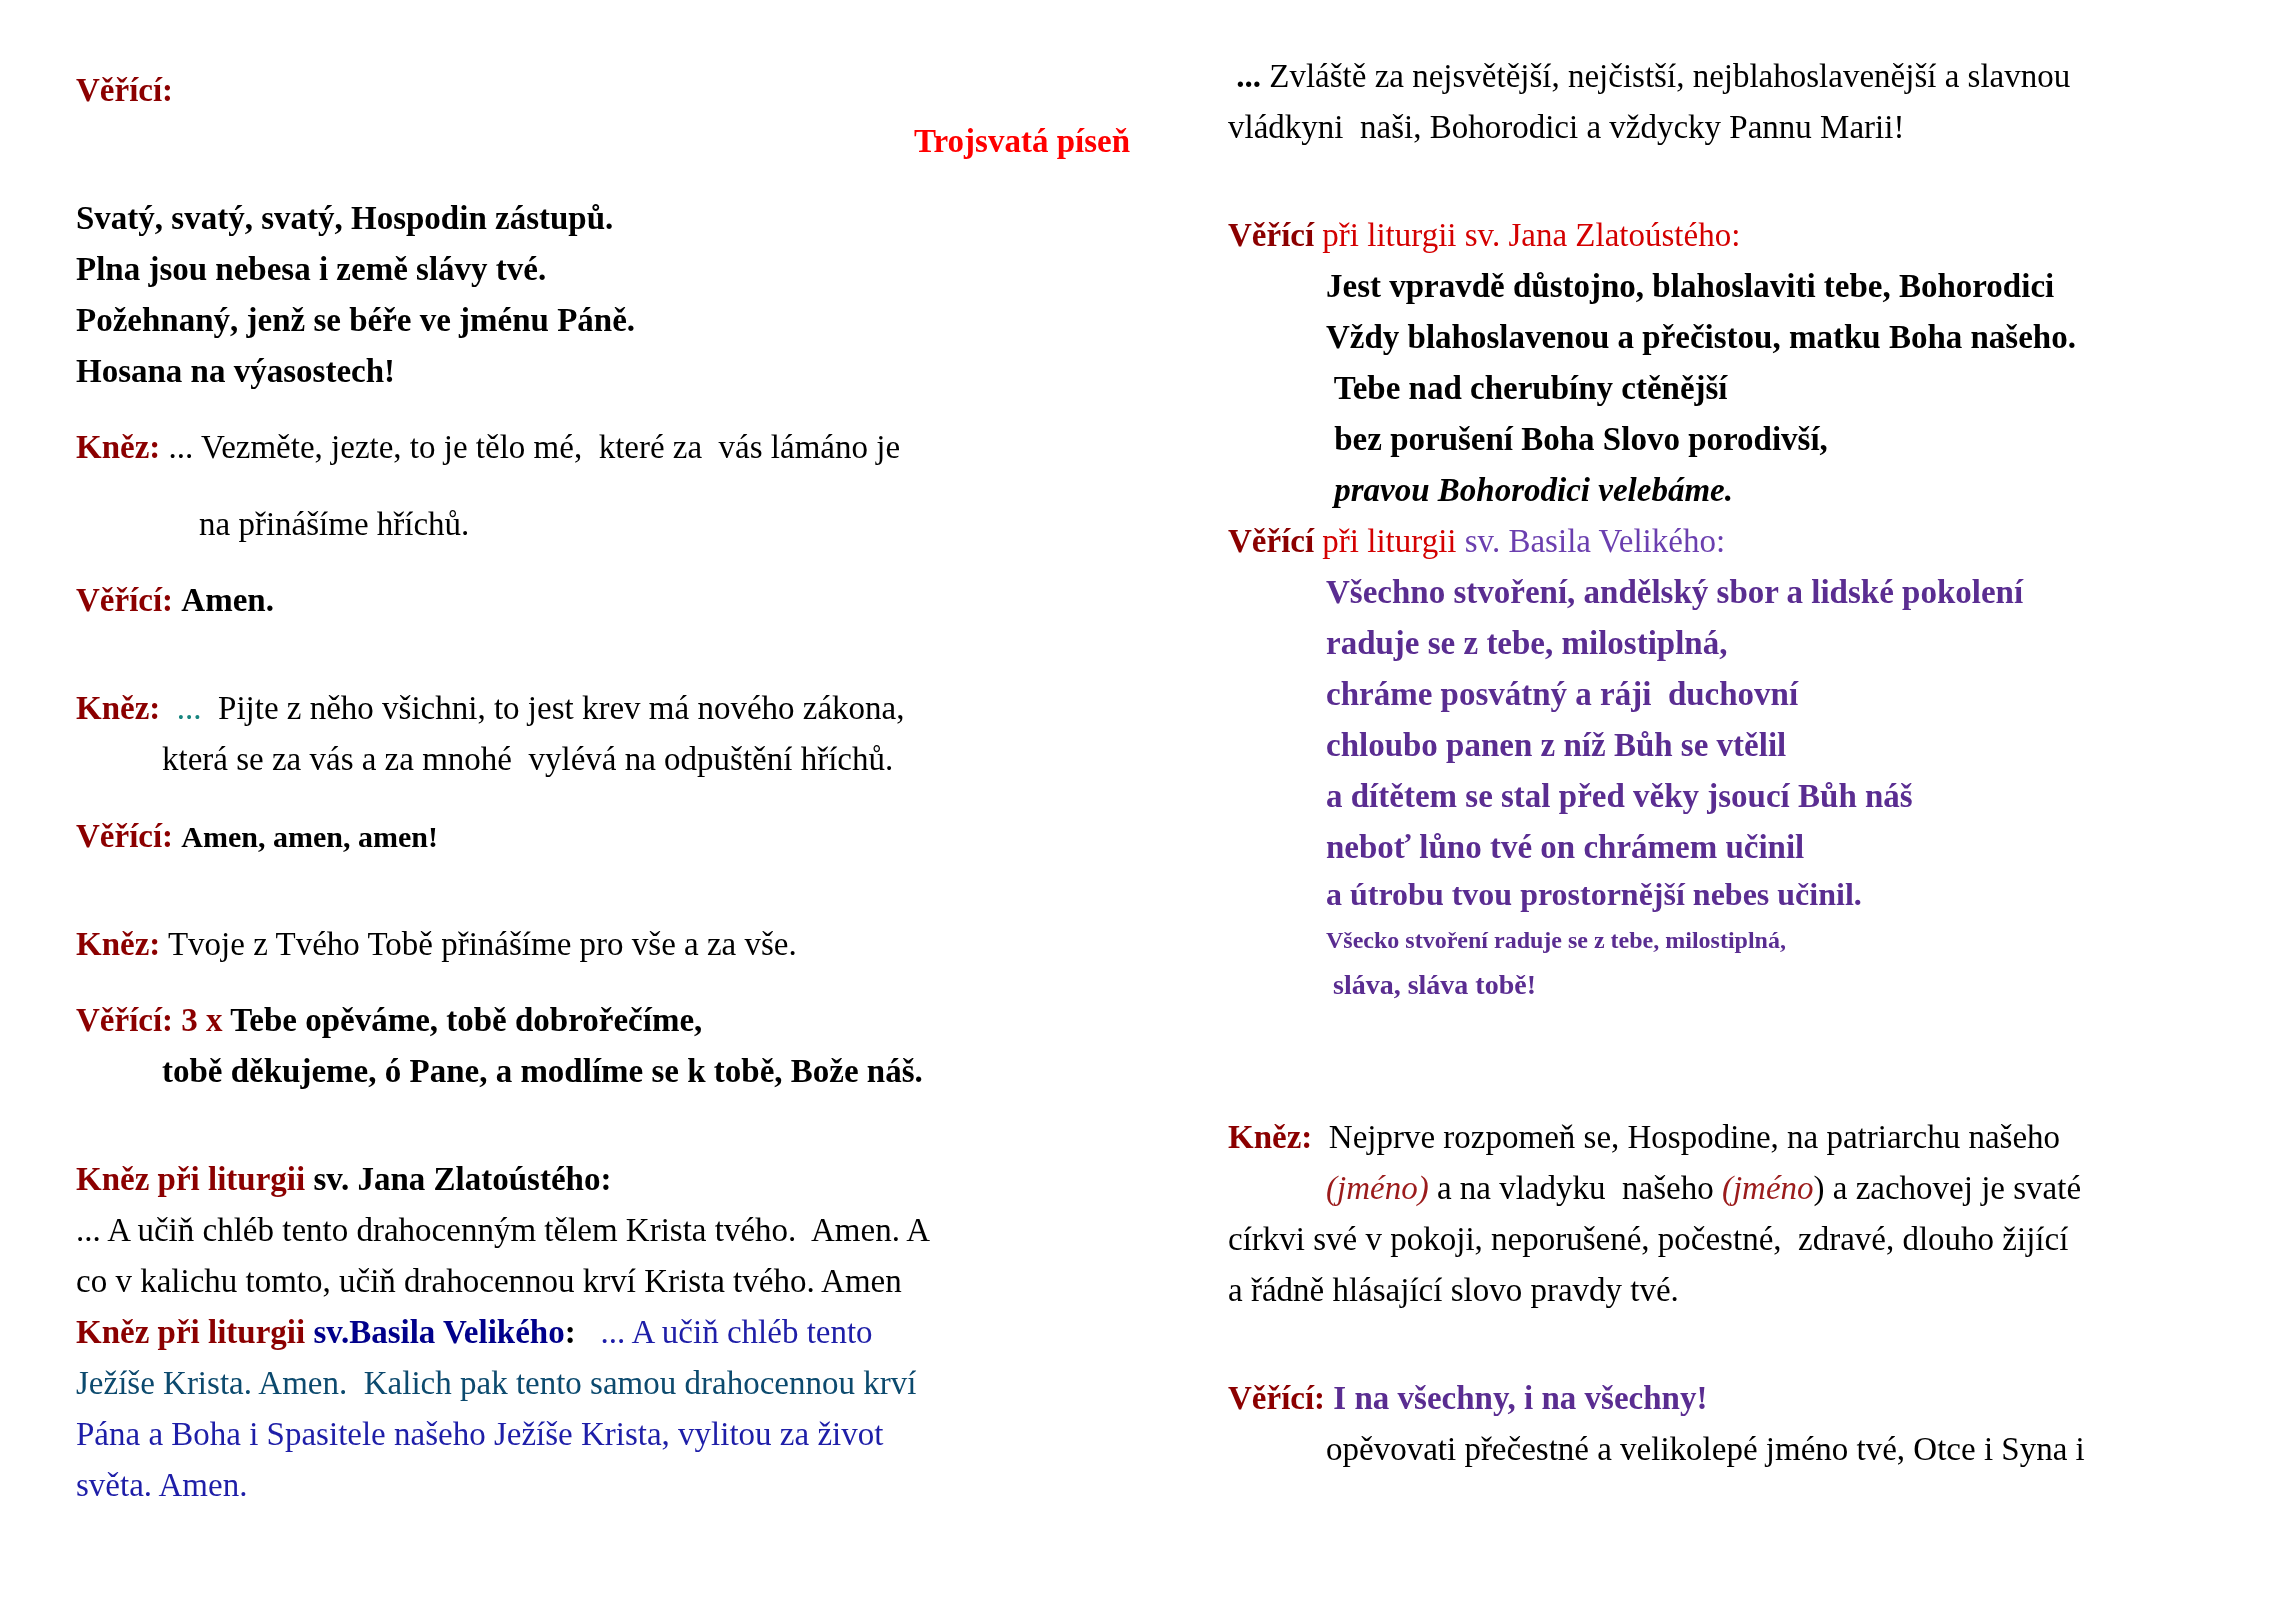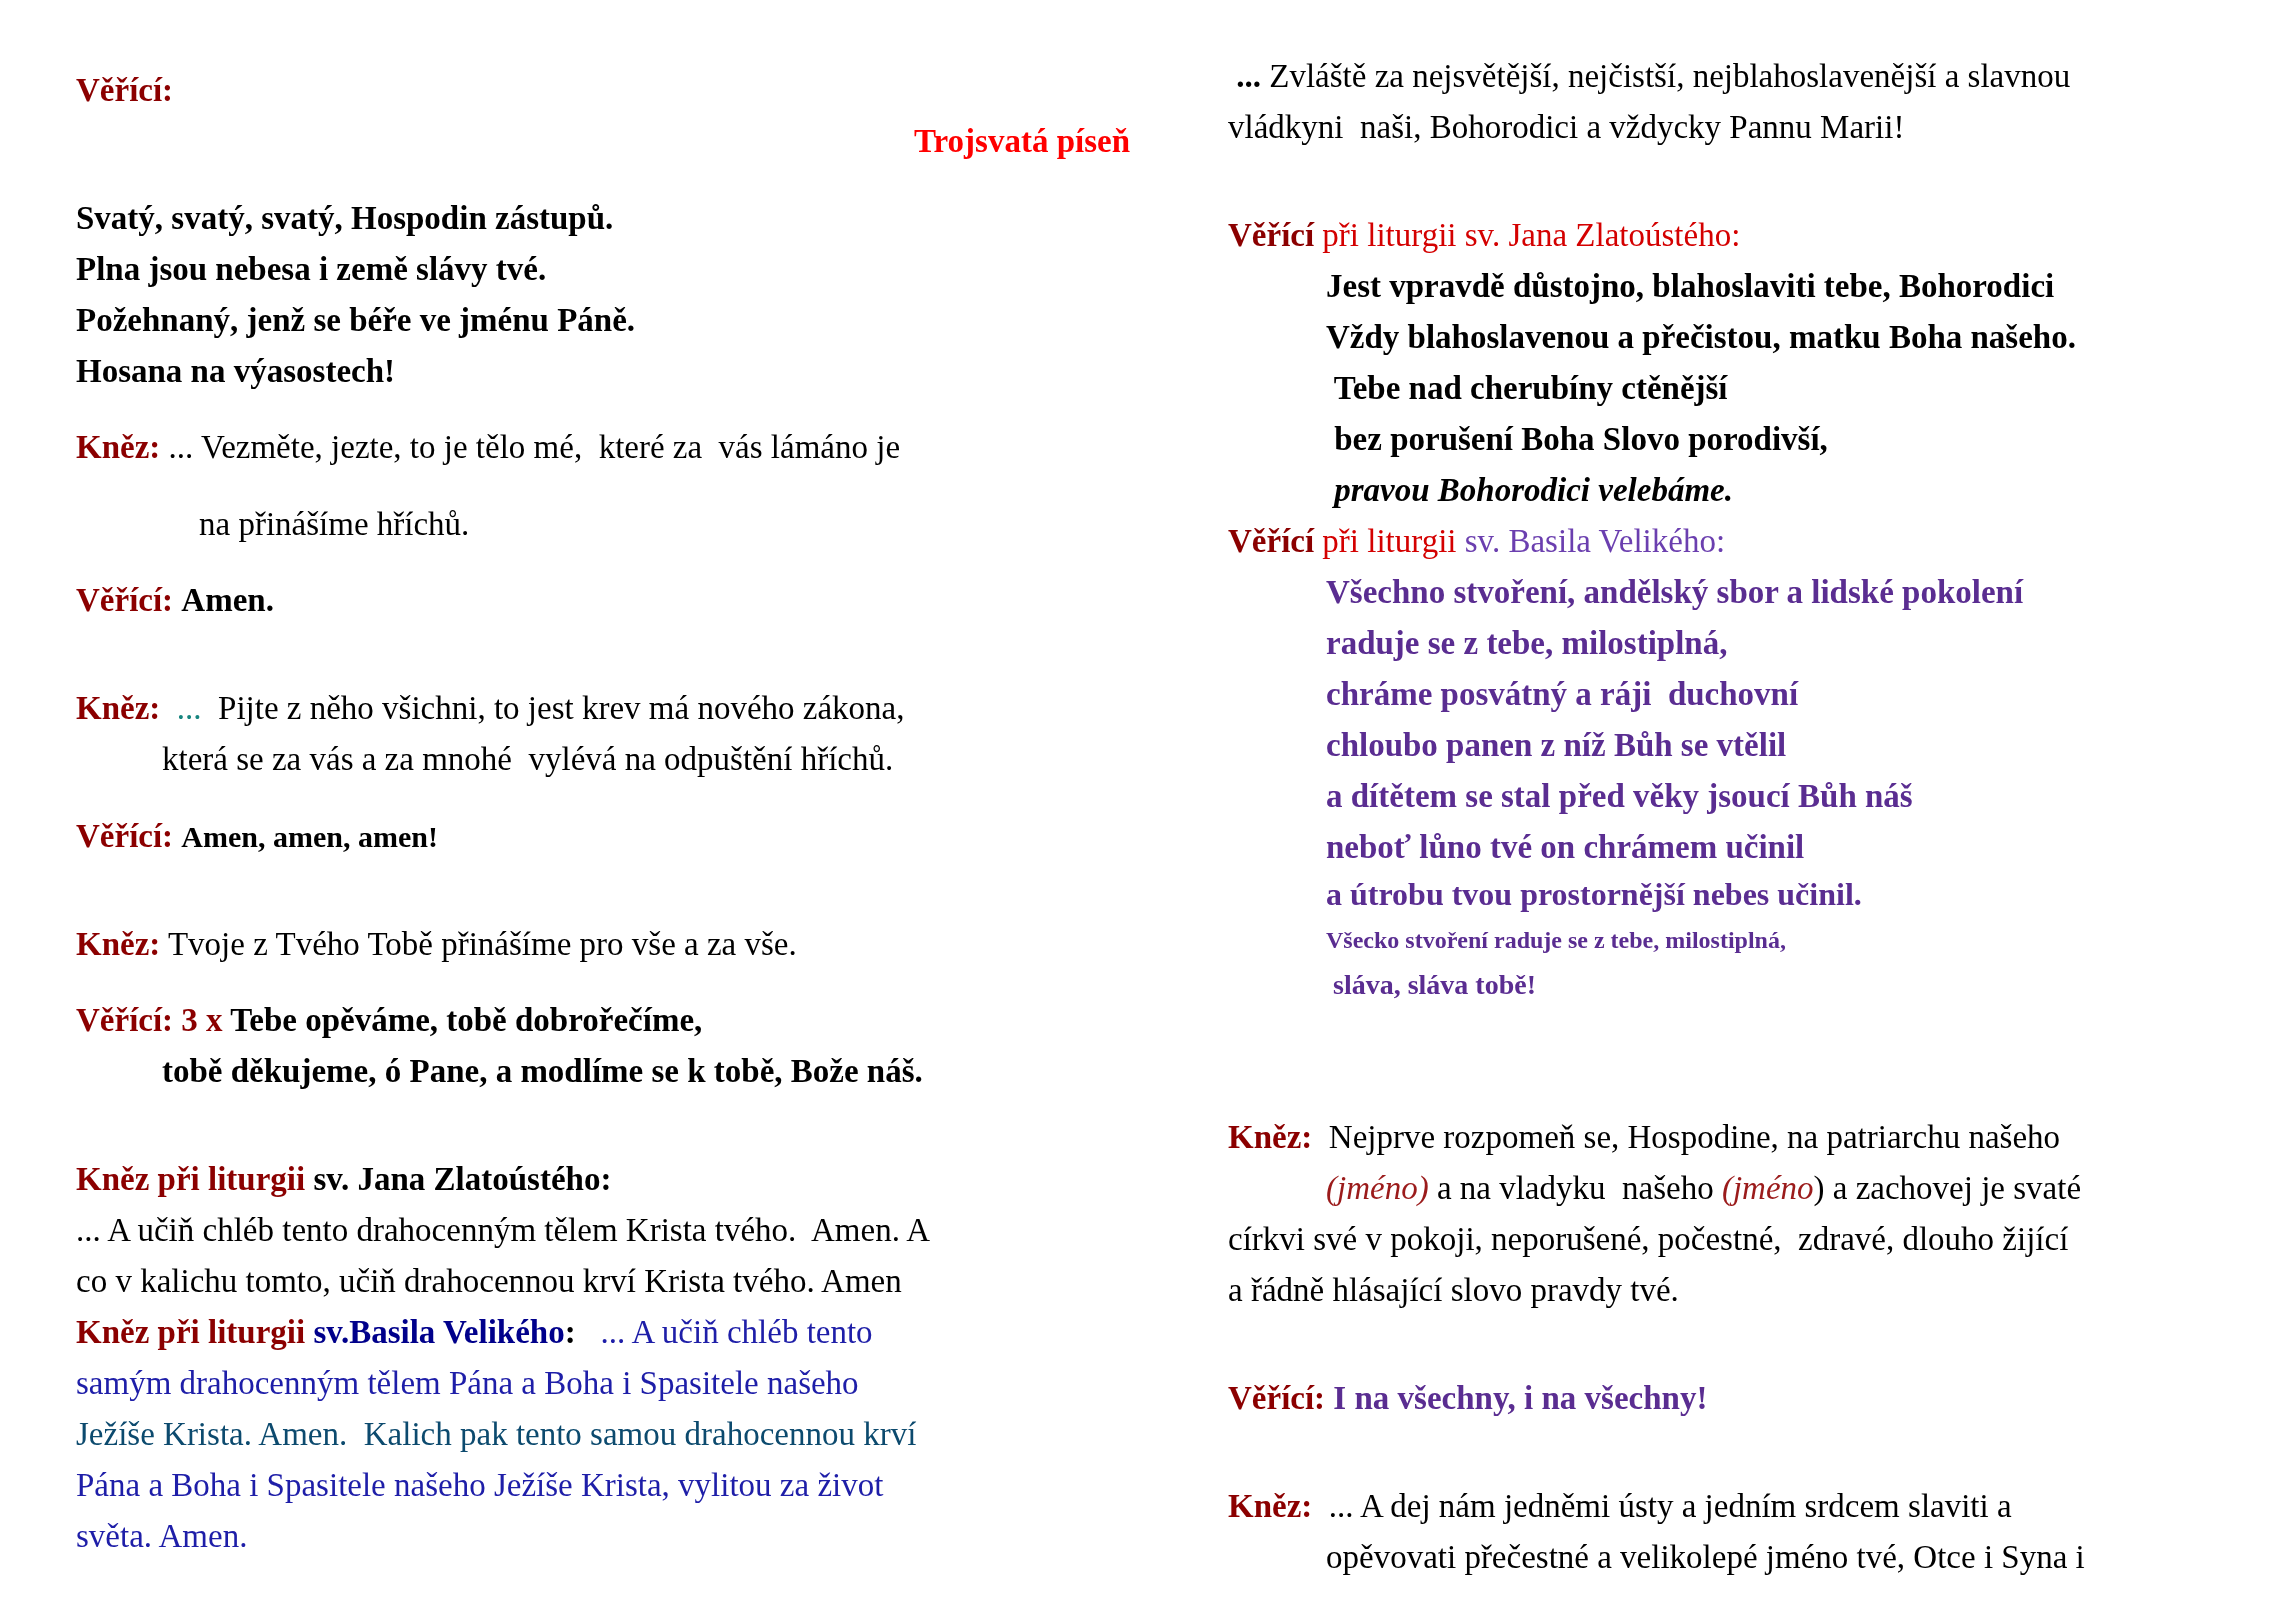--- a/index.html
+++ b/index.html
@@ -54,21 +54,20 @@
       <div class="line para-lg"><span style="color: rgb(139, 0, 0); font-weight: bold;">Kněz:</span><span style="color: rgb(0, 0, 0);">  </span><span style="color: rgb(23, 133, 127);">...</span><span style="color: rgb(0, 0, 0);">  Pijte z něho všichni, to jest krev má nového zákona,</span></div>
       <div class="line ind2"><span style="color: rgb(0, 0, 0);">která se za vás a za mnohé  vylévá na odpuštění hříchů.</span></div>
       <div class="line para"><span style="color: rgb(139, 0, 0); font-weight: bold;">Věřící:</span><span style="color: rgb(0, 0, 0);"> </span><span style="color: rgb(0, 0, 0); font-weight: bold; font-size: 30px;">Amen, amen, amen!</span></div>
       <div class="line para-lg"><span style="color: rgb(139, 0, 0); font-weight: bold;">Kněz:</span><span style="color: rgb(0, 0, 0);"> Tvoje z Tvého Tobě přinášíme pro vše a za vše.</span></div>
       <div class="line para"><span style="color: rgb(139, 0, 0); font-weight: bold;">Věřící: 3 x </span><span style="color: rgb(0, 0, 0); font-weight: bold;">Tebe opěváme, tobě dobrořečíme,</span></div>
       <div class="line ind2"><span style="color: rgb(0, 0, 0); font-weight: bold;">tobě děkujeme, ó Pane, a modlíme se k tobě, Bože náš.</span></div>
       <div class="line para-lg"><span style="color: rgb(139, 0, 0); font-weight: bold;">Kněz při liturgii </span><span style="color: rgb(0, 0, 0); font-weight: bold;">sv. Jana Zlatoústého:</span></div>
       <div class="line"><span style="color: rgb(0, 0, 0);">... A učiň chléb tento drahocenným tělem Krista tvého.  Amen. A</span></div>
       <div class="line"><span style="color: rgb(0, 0, 0);">co v kalichu tomto, učiň drahocennou krví Krista tvého. Amen</span></div>
       <div class="line"><span style="color: rgb(139, 0, 0); font-weight: bold;">Kněz při liturgii </span><span style="color: rgb(0, 0, 139); font-weight: bold;">sv.Basila Velikého</span><span style="color: rgb(0, 0, 0); font-weight: bold;">:</span><span style="color: rgb(30, 30, 168);">   ... A učiň chléb tento</span></div>
-      <div class="line"><span style="color: rgb(30, 30, 168);">samým drahocenným tělem Pána a Boha i Spasitele našeho</span></div>
       <div class="line"><span style="color: #0c4a6e;">Ježíše Krista. Amen.  Kalich pak tento samou drahocennou krví</span></div>
       <div class="line"><span style="color: rgb(30, 30, 168);">Pána a Boha i Spasitele našeho Ježíše Krista, vylitou za život</span></div>
       <div class="line"><span style="color: rgb(30, 30, 168);">světa. Amen.</span></div>
       <div class="line para-lg"></div>
     </div>
   <div id="col-right" class="column">
       <div class="line"><span style="color: rgb(0, 0, 0); font-weight: bold;"> ... </span><span style="color: rgb(0, 0, 0);">Zvláště za nejsvětější, nejčistší, nejblahoslavenější a slavnou</span></div>
       <div class="line"><span style="color: rgb(0, 0, 0);">vládkyni  naši, Bohorodici a vždycky Pannu Marii!</span></div>
       <div class="line para-lg"><span style="color: rgb(139, 0, 0); font-weight: bold;">Věřící</span><span style="color: rgb(212, 0, 0);"> při liturgii sv. Jana Zlatoústého:</span></div>
       <div class="line ind25"><span style="color: rgb(0, 0, 0); font-weight: bold;">Jest vpravdě důstojno, blahoslaviti tebe, Bohorodici</span></div>
@@ -84,17 +83,16 @@
       <div class="line ind25"><span style="color: rgb(90, 45, 145); font-weight: bold;">a dítětem se stal před věky jsoucí Bůh náš</span></div>
       <div class="line ind25"><span style="color: rgb(90, 45, 145); font-weight: bold;">neboť lůno tvé on chrámem učinil</span></div>
       <div class="line ind25 small-line"><span style="color: rgb(90, 45, 145); font-weight: bold; font-size: 32px;">a útrobu tvou prostornější nebes učinil.</span></div>
       <div class="line ind25 small-line"><span style="color: rgb(90, 45, 145); font-weight: bold; font-size: 24px;">Všecko stvoření raduje se z tebe, milostiplná,</span></div>
       <div class="line ind25 small-line"><span style="color: rgb(90, 45, 145); font-weight: bold; font-size: 28px;"> sláva, sláva tobě!</span></div>
       <div class="line para-xl"><span style="color: rgb(139, 0, 0); font-weight: bold;">Kněz:</span><span style="color: rgb(0, 0, 0);">  Nejprve rozpomeň se, Hospodine, na patriarchu našeho</span></div>
       <div class="line ind25"><span style="color: rgb(155, 27, 27); font-style: italic;">(jméno)</span><span style="color: rgb(0, 0, 0);"> a na vladyku  našeho </span><span style="color: rgb(155, 27, 27); font-style: italic;">(jméno</span><span style="color: rgb(0, 0, 0);">) a zachovej je svaté</span></div>
       <div class="line"><span style="color: rgb(0, 0, 0);">církvi své v pokoji, neporušené, počestné,  zdravé, dlouho žijící</span></div>
       <div class="line"><span style="color: rgb(0, 0, 0);">a řádně hlásající slovo pravdy tvé.</span></div>
       <div class="line para-lg"><span style="color: rgb(139, 0, 0); font-weight: bold;">Věřící:</span><span style="color: rgb(90, 45, 145); font-weight: bold;"> I na všechny, i na všechny!</span></div>
-      <div class="line para-lg"><span style="color: rgb(139, 0, 0); font-weight: bold;">Kněz:</span><span style="color: rgb(0, 0, 0);">  ... A dej nám jedněmi ústy a jedním srdcem slaviti a</span></div>
       <div class="line ind25"><span style="color: rgb(0, 0, 0);">opěvovati přečestné a velikolepé jméno tvé, Otce i Syna i</span></div>
     </div>
 </div>
 
 
 </body></html>

